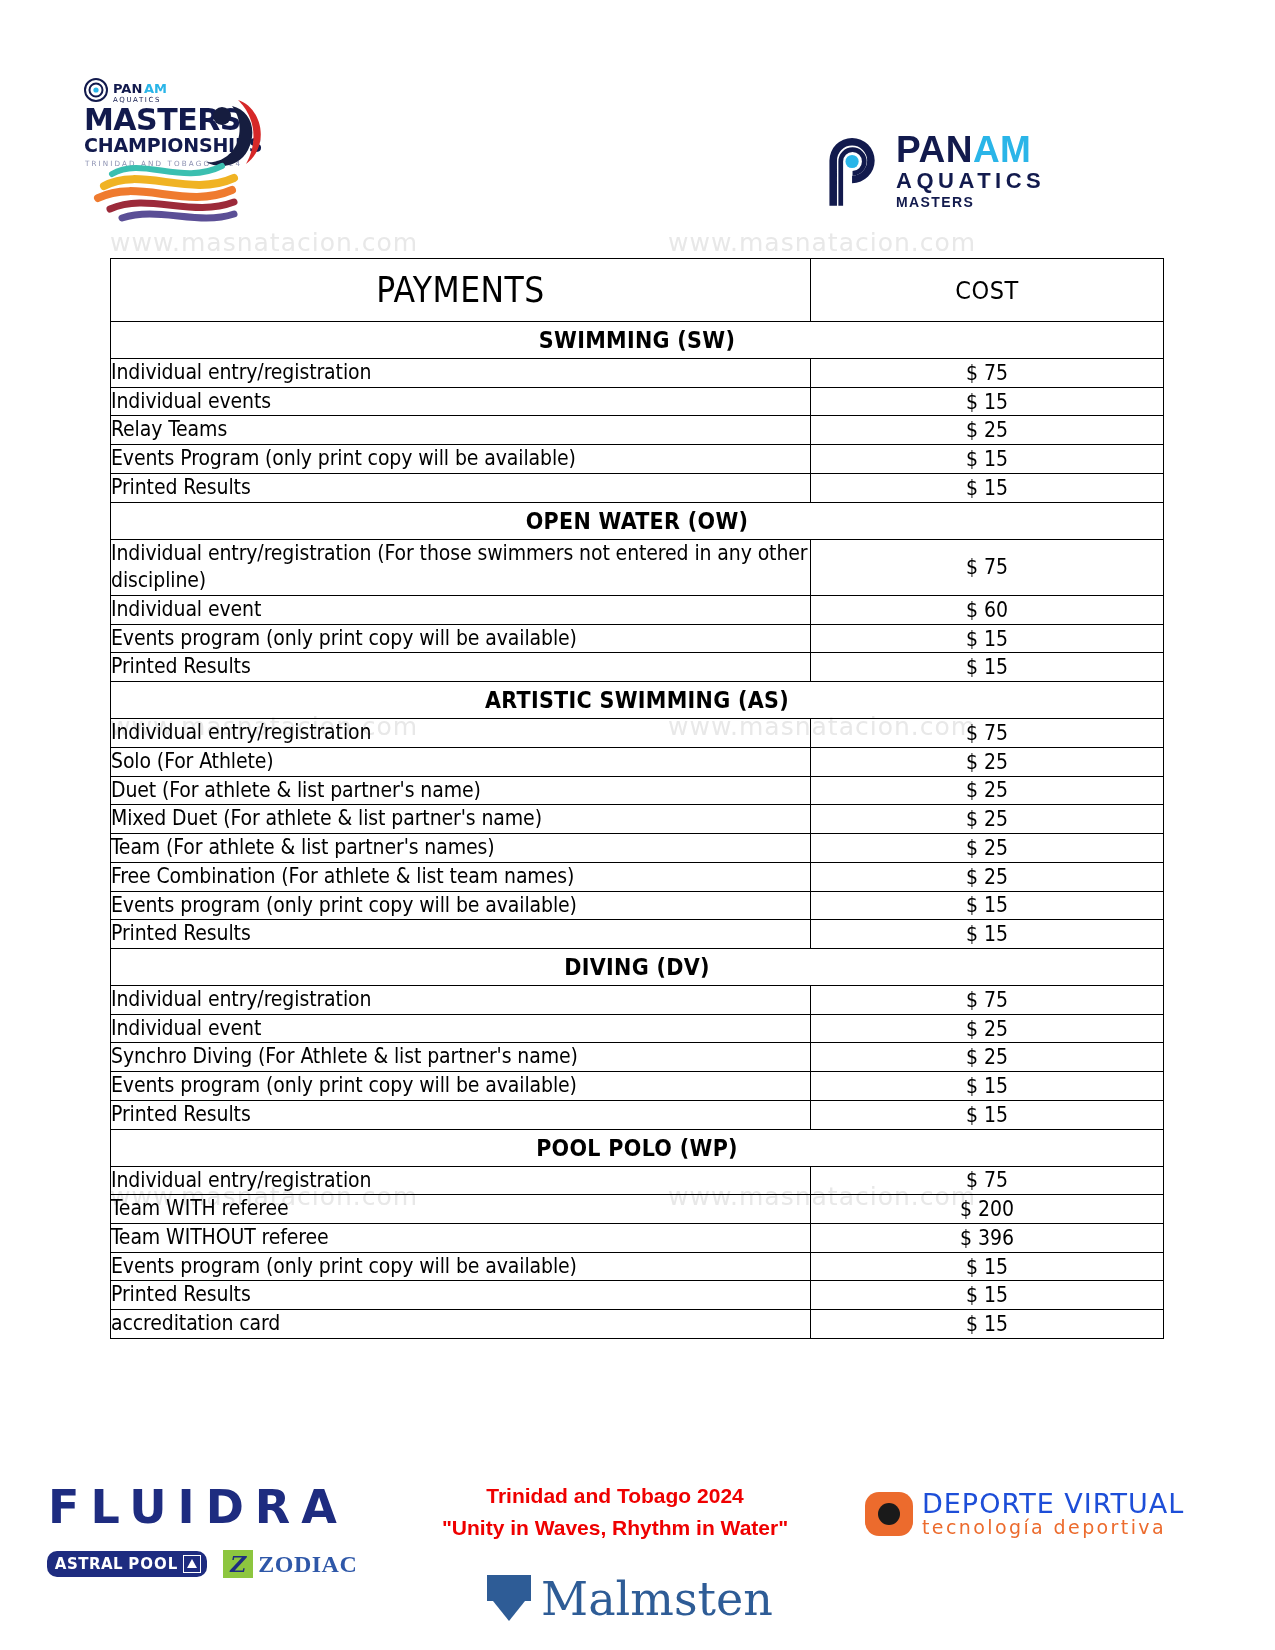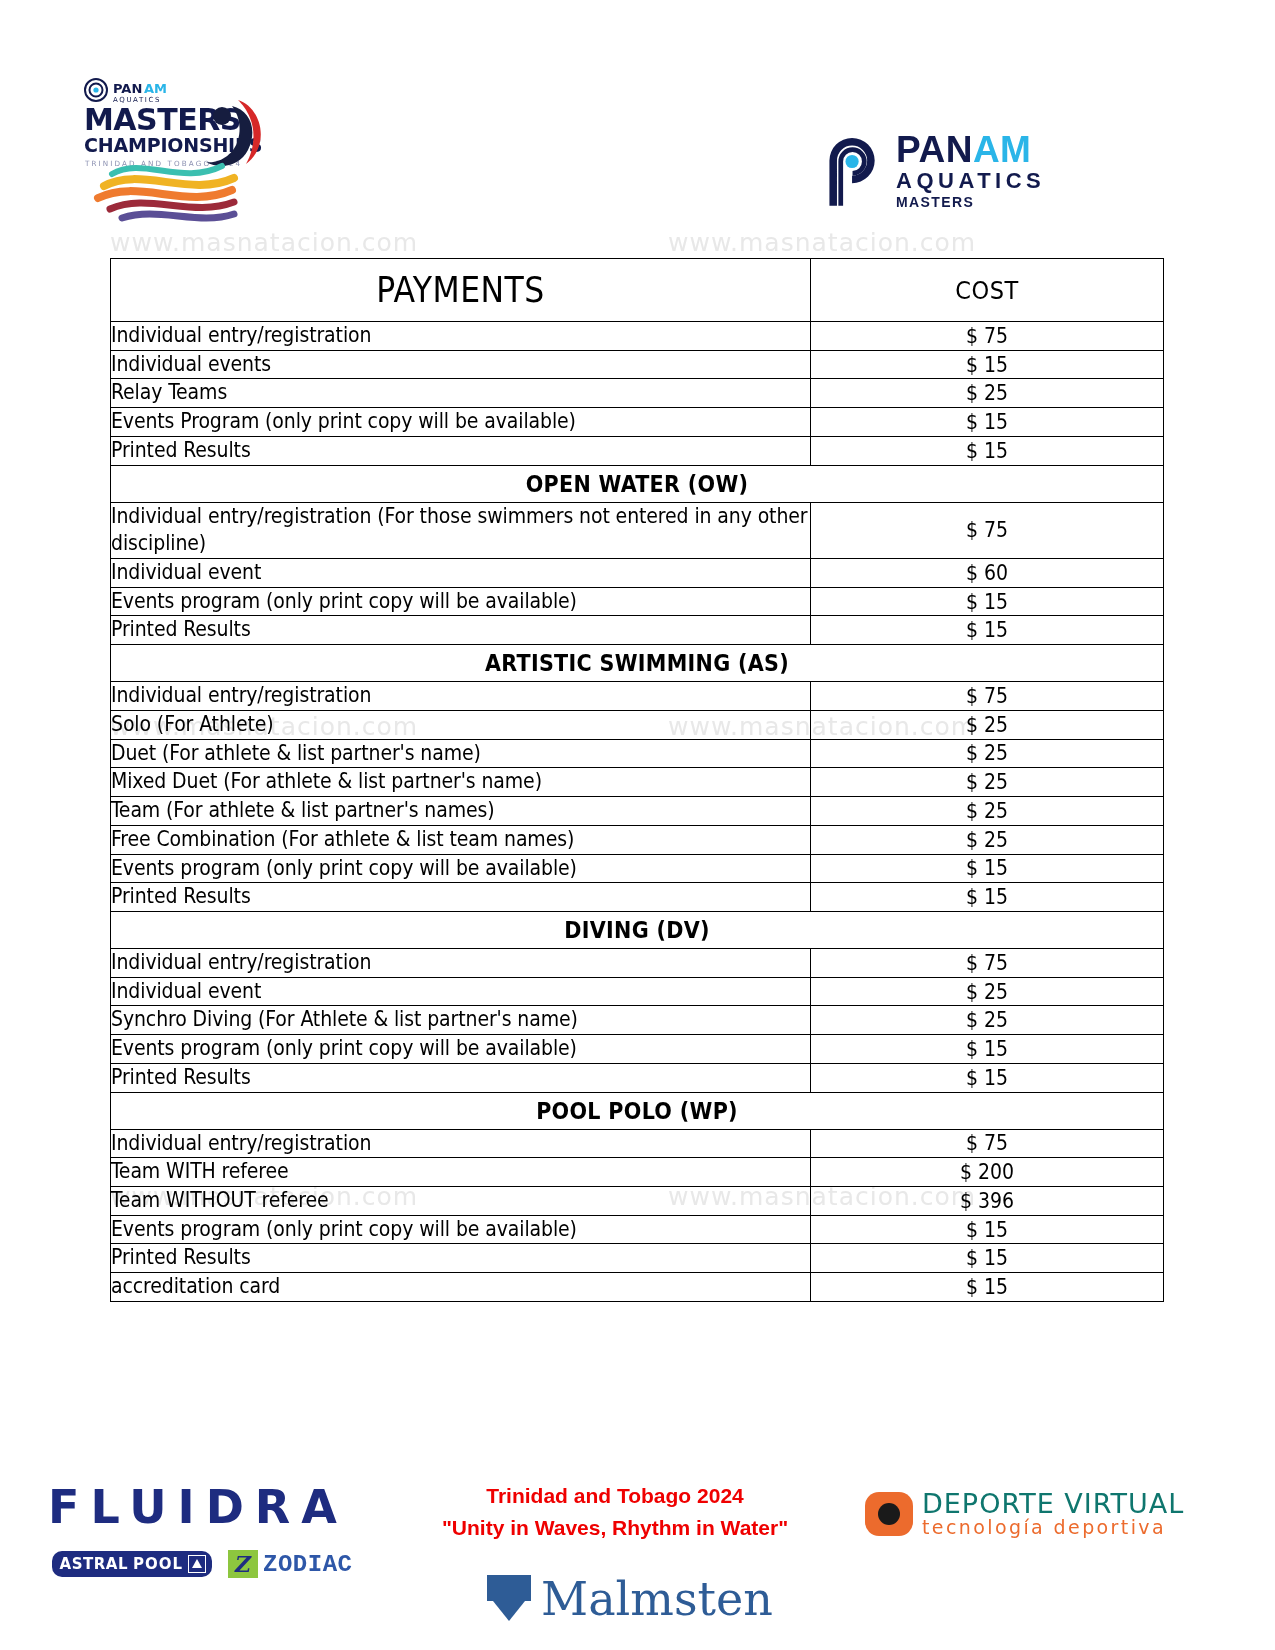--- a/index.html
+++ b/index.html
@@ -207,21 +207,21 @@
     font-style: italic;
     display: flex;
     align-items: center;
     justify-content: center;
     font-family: "DejaVu Serif", serif;
   }
   .zodiac-word {
     font-size: 24px;
     font-weight: bold;
     color: #2e57a8;
-    font-family: Liberation Mono, monospace;
+    font-family: Liberation Serif, serif;
     letter-spacing: 0.5px;
   }
 
   .fl-tagline {
     position: absolute;
     left: 380px;
     top: 18px;
     width: 470px;
     text-align: center;
     color: #ef0000;
@@ -285,21 +285,21 @@
   }
   .dep-mark span {
     display: block;
     width: 22px; height: 22px;
     border-radius: 50%;
     background: #1a1a1a;
   }
   .dep-words { line-height: 1.05; }
   .dep-line1 {
     font-size: 27px;
-    color: #0f766e;
+    color: #1d4ed8;
     letter-spacing: 1px;
     font-family: "DejaVu Sans", sans-serif;
   }
   .dep-line2 {
     font-size: 19px;
     color: #ec6b2d;
     letter-spacing: 2.4px;
     font-family: "DejaVu Sans", sans-serif;
   }
 </style>
@@ -365,20 +365,23 @@
   <table class="fees">
     <colgroup>
         <col class="col-item">
         <col class="col-cost">
       </colgroup>
     <tbody id="table-body">
       <tr>
         <td class="hdr-cell">PAYMENTS</td>
         <td class="hdr-cell hdr-cost">COST</td>
       </tr>
+    <tr>
+          <td class="section-cell" colspan="2">SWIMMING (SW)</td>
+        </tr>
         <tr>
           <td class="item-cell">Individual entry/registration</td>
           <td class="cost-cell">$ 75</td>
         </tr>
         <tr>
           <td class="item-cell">Individual events</td>
           <td class="cost-cell">$ 15</td>
         </tr>
         <tr>
           <td class="item-cell">Relay Teams</td>

